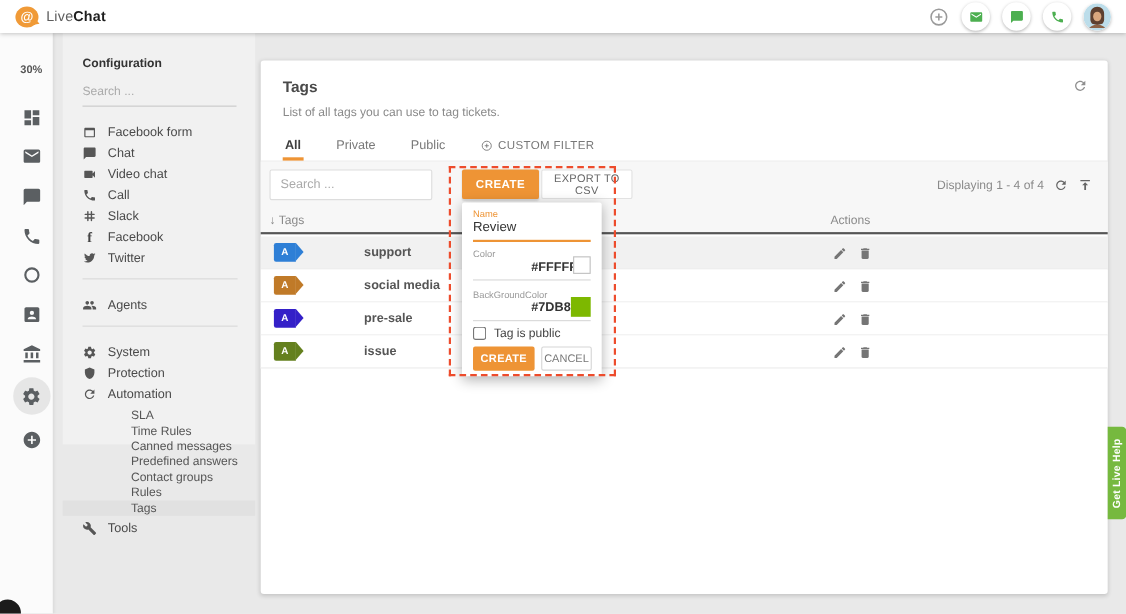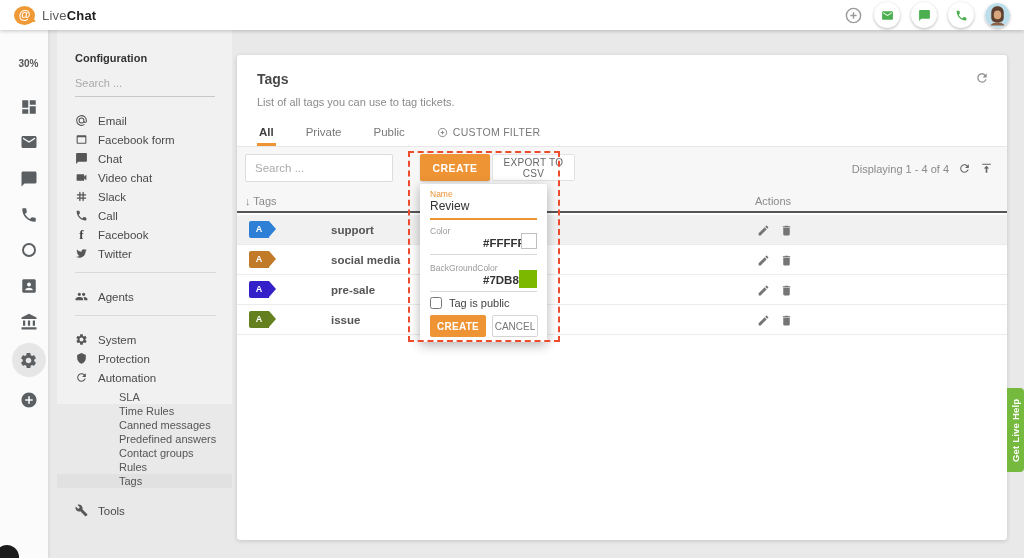--- a/index.html
+++ b/index.html
@@ -41,21 +41,21 @@
   .sb-search::placeholder { color:#aaa; }
   ul.sb-list { list-style:none; margin:14px 0 0; }
   .sb-list li { height:19px; display:flex; align-items:center; gap:10px; font-size:11.5px; color:#4a4a4a; cursor:pointer; }
   .sb-icon { width:13px; height:13px; color:#565656; flex:0 0 13px; }
   .fb-glyph { width:13px; text-align:center; font-family:"Liberation Serif",serif; font-weight:bold;
               font-size:13px; color:#444; line-height:13px; }
   .sb-div { border:0; border-top:1px solid #d9d9d9; margin:9px 16px 9px 0; }
   ul.sb-subs { list-style:none; margin:3px 0 0 -18px; }
   .sb-subs li { height:14px; line-height:14px; padding-left:62px; font-size:11px; color:#555; cursor:pointer; }
   .sb-subs li.active { background:#e1e1e1; }
-  ul.sb-tools { list-style:none; margin:13px 0 0; }
+  ul.sb-tools { list-style:none; margin:2px 0 0; }
   .sb-tools li { height:19px; display:flex; align-items:center; gap:10px; font-size:11.5px; color:#4a4a4a; cursor:pointer; }
 
   
   .card { position:absolute; left:237px; top:55px; width:770px; height:485px; background:#fff;
           border-radius:3px; box-shadow:0 1px 4px rgba(0,0,0,.16); }
   .card-title { position:absolute; left:20px; top:16px; font-size:14px; font-weight:bold; color:#4a4a4a; }
   .card-refresh { position:absolute; right:18px; top:16px; color:#8f8f8f; cursor:pointer; }
   .card-sub { position:absolute; left:20px; top:41px; font-size:11px; color:#8a8a8a; }
   .tabs { position:absolute; left:0; right:0; top:66px; height:26px; border-bottom:1px solid #e8e8e8;
           display:flex; align-items:stretch; padding-left:20px; gap:28px; }
@@ -293,53 +293,47 @@
         </svg>
       </div>
   </nav>
 
   <aside class="sidebar">
     <div class="sb-title">Configuration</div>
     <input class="sb-search" placeholder="Search ..." style="">
     <ul class="sb-list">
       <li>
           <svg class="icon sb-icon">
-            <use href="#i-atsign"></use>
-          </svg>
-          <span>Email</span>
-        </li>
-      <li>
-          <svg class="icon sb-icon">
             <use href="#i-form"></use>
           </svg>
           <span>Facebook form</span>
         </li>
       <li>
           <svg class="icon sb-icon">
             <use href="#i-chat"></use>
           </svg>
           <span>Chat</span>
         </li>
       <li>
           <svg class="icon sb-icon">
             <use href="#i-video"></use>
           </svg>
           <span>Video chat</span>
         </li>
       <li>
           <svg class="icon sb-icon">
+            <use href="#i-phone"></use>
+          </svg>
+          <span>Call</span>
+        </li>
+      <li>
+          <svg class="icon sb-icon">
             <use href="#i-slack"></use>
           </svg>
           <span>Slack</span>
-        </li>
-      <li>
-          <svg class="icon sb-icon">
-            <use href="#i-phone"></use>
-          </svg>
-          <span>Call</span>
         </li>
       <li>
           <span class="fb-glyph">f</span>
           <span>Facebook</span>
         </li>
       <li>
           <svg class="icon sb-icon">
             <use href="#i-twitter"></use>
           </svg>
           <span>Twitter</span>

